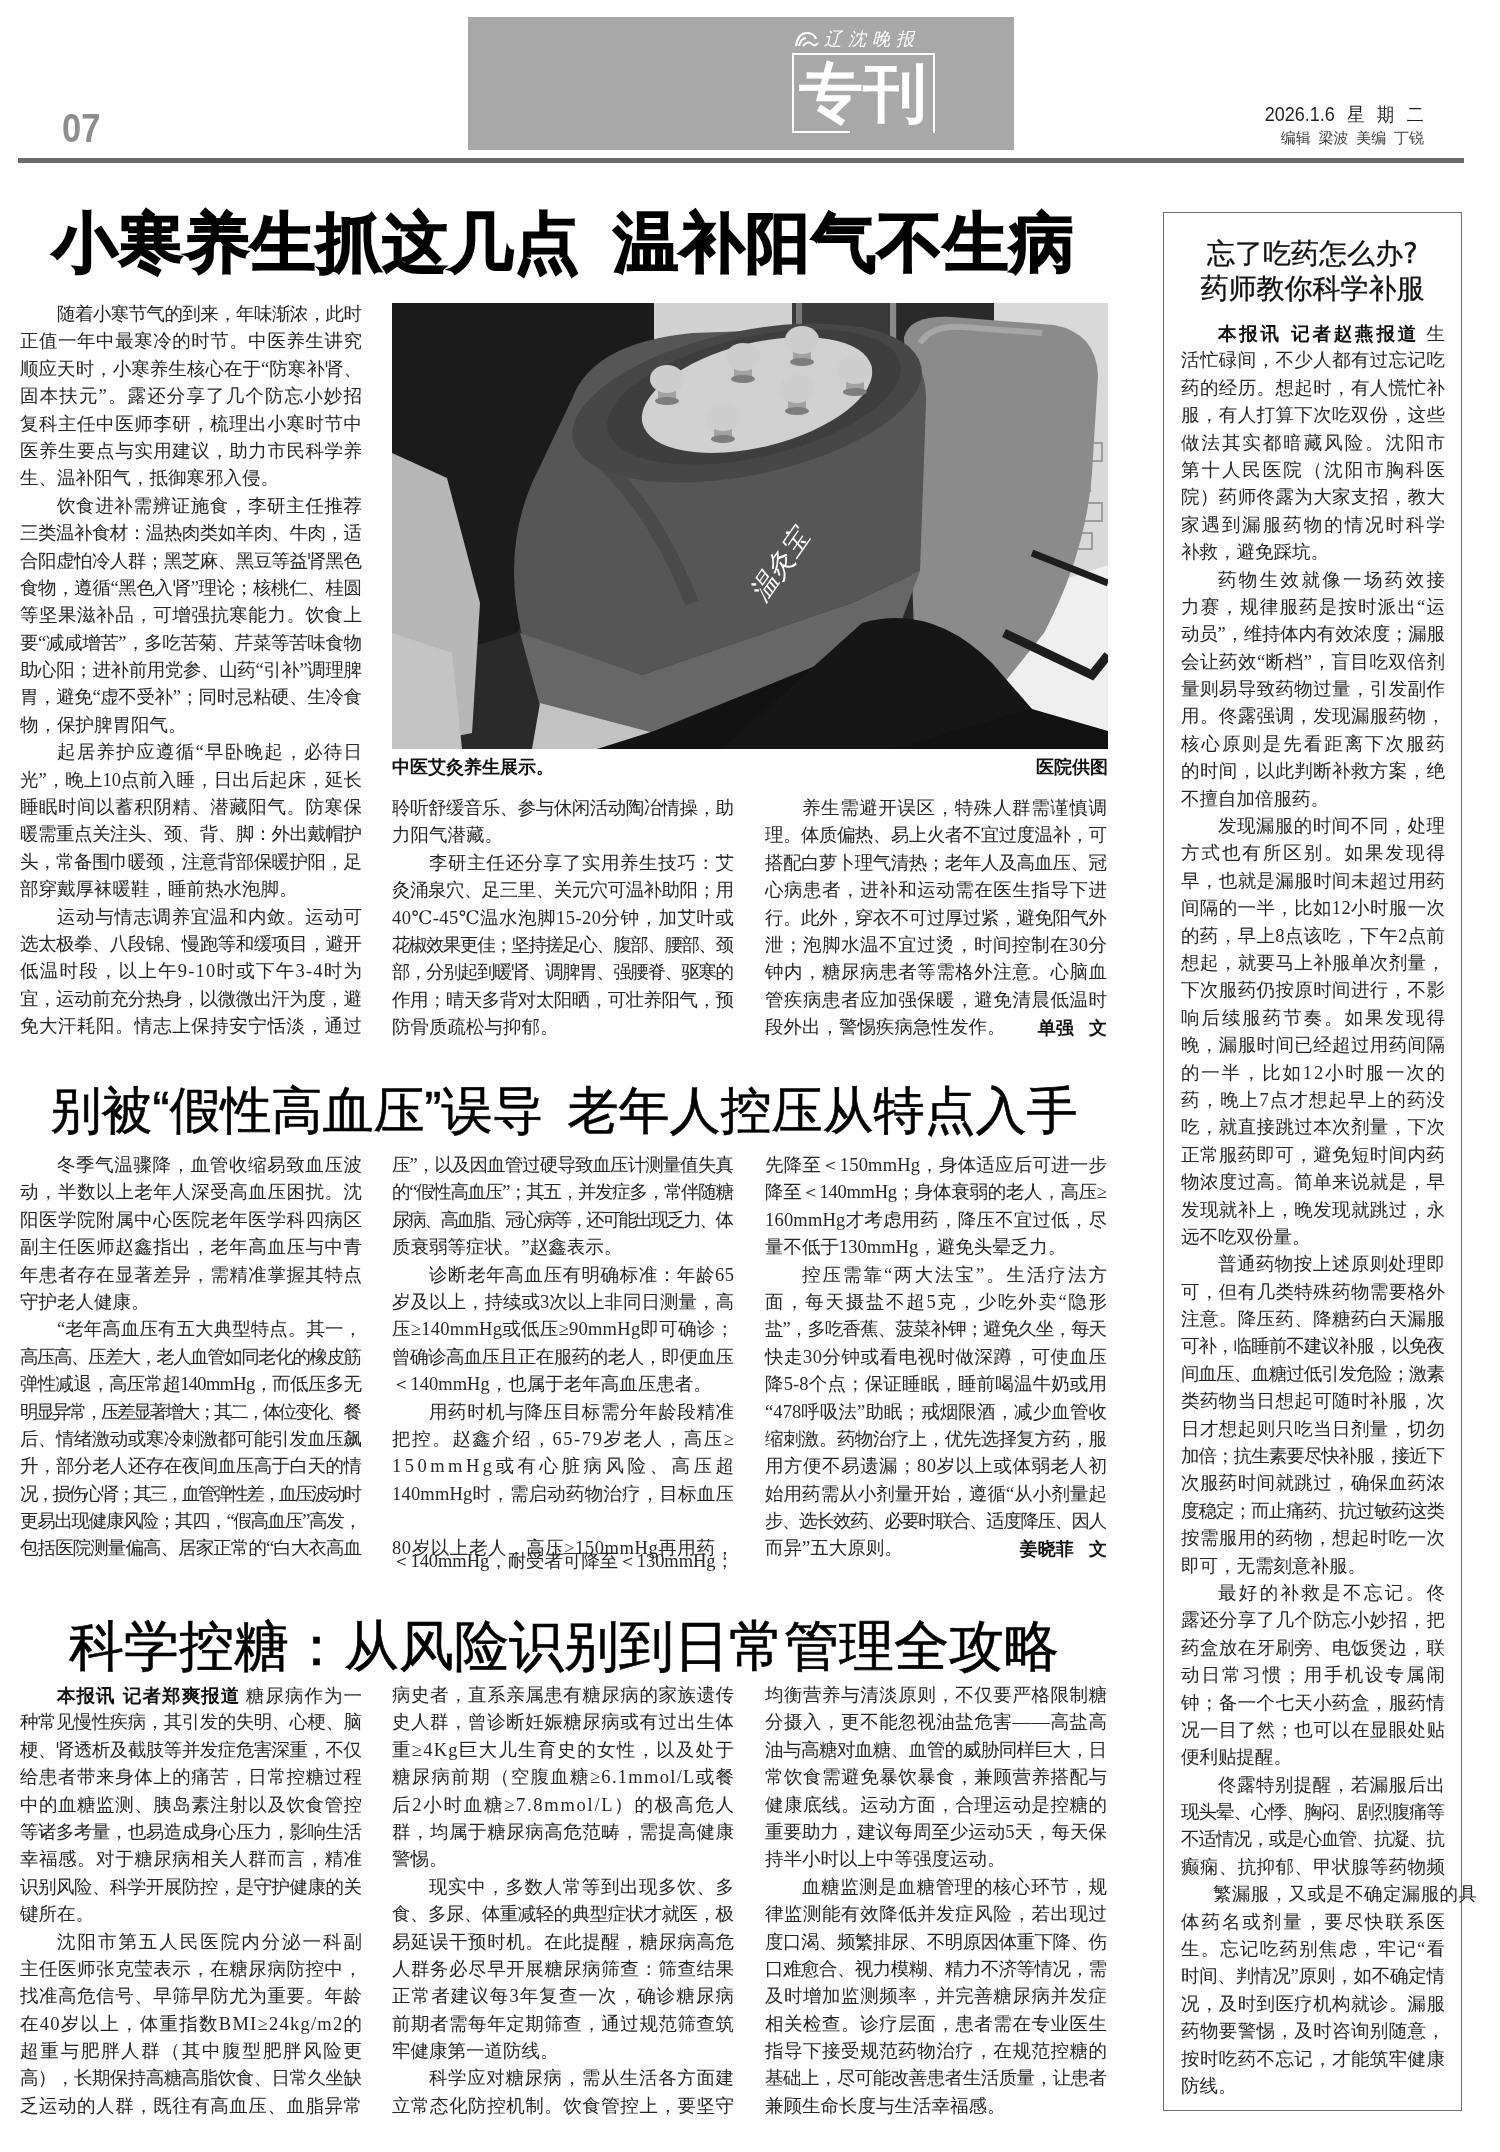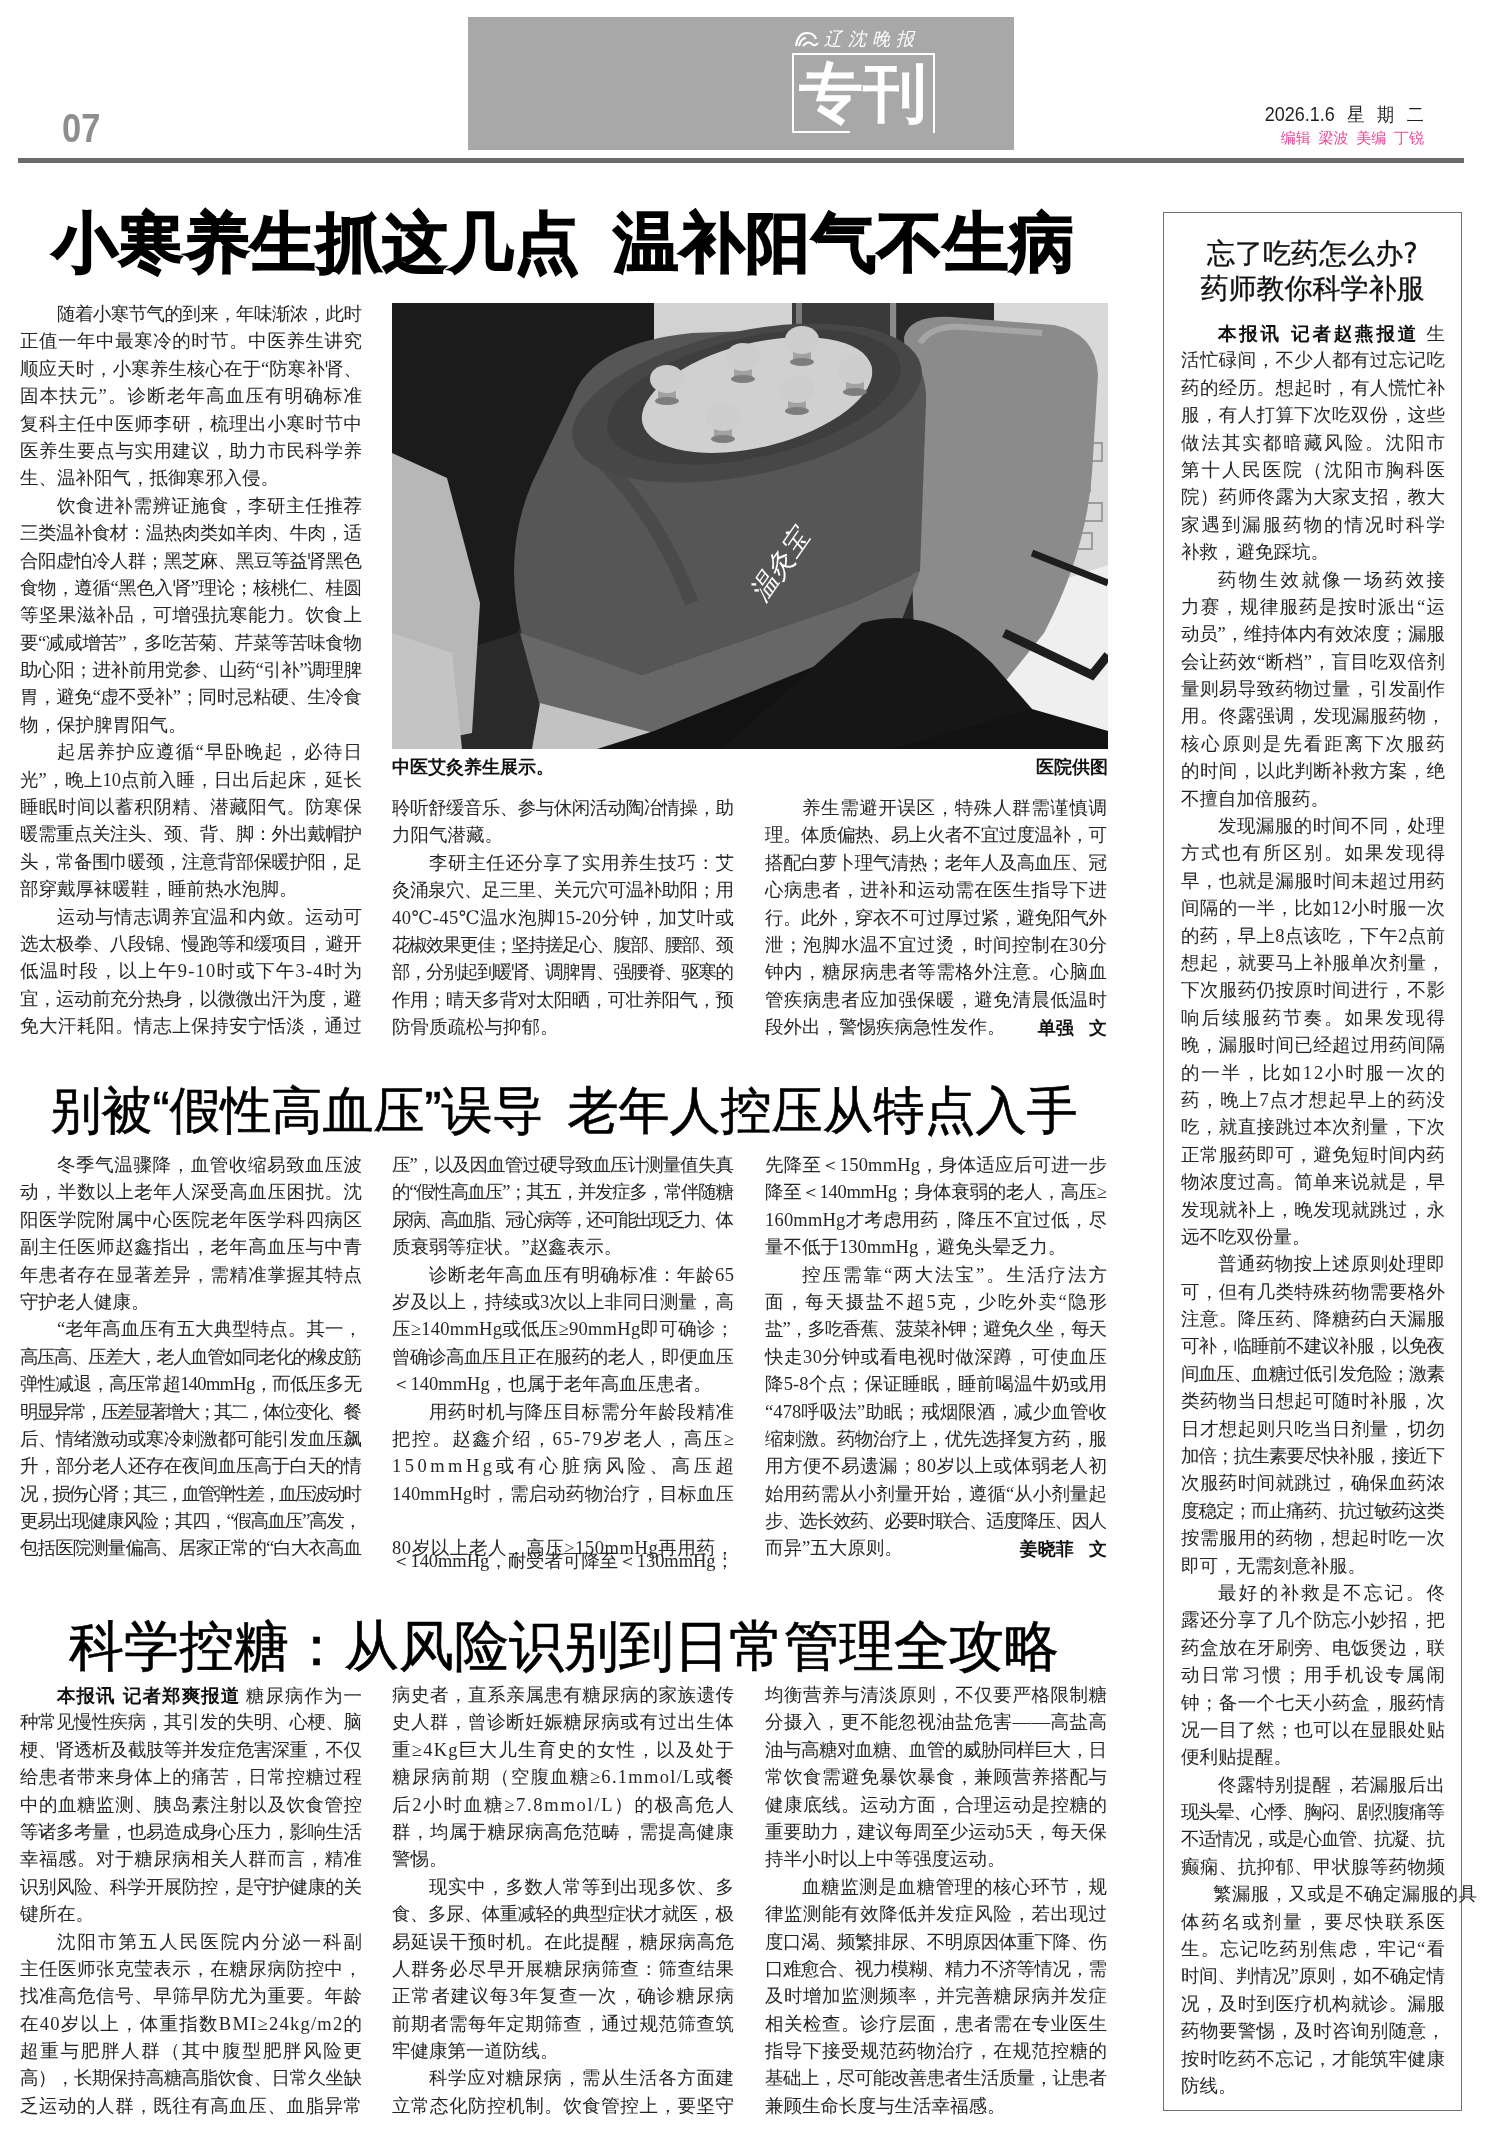--- a/index.html
+++ b/index.html
@@ -17,21 +17,21 @@
   .mh-logo-text { font-family: "DejaVu Serif", serif; font-style: italic; font-size: 18px; letter-spacing: 6px; white-space: nowrap; }
   .mh-frame { position: absolute; left: 324px; top: 36px; width: 143px; height: 80px;
               border: 2px solid #fff; border-bottom: none; }
   .mh-frame-bottom { position: absolute; left: 324px; top: 114px; width: 58px; height: 2px; background: #fff; }
   .mh-sub { position: absolute; left: 331px; top: 44px; font-family: "DejaVu Serif", serif; font-weight: bold;
             font-size: 64px; line-height: 1; color: #fff; letter-spacing: 0px; white-space: nowrap; }
   .date-line { right: 76px; top: 104px; font-family: "Liberation Sans", sans-serif; font-size: 20px; line-height: 1;
                color: #1e1e1e; white-space: nowrap; transform: scaleX(0.9); transform-origin: right top; }
   .date-line .wk { margin-left: 14px; word-spacing: 8px; font-family: "DejaVu Sans", sans-serif; font-size: 19px; }
   .editors { right: 76px; top: 131px; font-family: "DejaVu Sans", sans-serif; font-size: 15px; line-height: 1;
-             color: #ec4899; white-space: nowrap; word-spacing: 3px; }
+             color: #404040; white-space: nowrap; word-spacing: 3px; }
   .top-rule { left: 18px; top: 158px; width: 1446px; height: 5px; background: #6b6b6b; }
 
   
   .headline { left: 20px; width: 1088px; text-align: center; white-space: nowrap; color: #000;
               font-family: "Liberation Sans", "DejaVu Sans", sans-serif; }
   .h1 { top: 207px; height: 72px; line-height: 72px; font-size: 65px; font-weight: bold;
         -webkit-text-stroke: 1.6px #000; word-spacing: 14px; letter-spacing: 1px; }
   .h2 { top: 1081px; height: 60px; line-height: 60px; font-size: 51px; font-weight: normal;
         -webkit-text-stroke: 0.6px #000; word-spacing: 10px; }
   .h3 { top: 1614px; height: 64px; line-height: 64px; font-size: 55px; font-weight: normal;
@@ -83,21 +83,21 @@
 </div>
 <div class="abs editors">编辑 梁波 美编 丁锐</div>
 <div class="abs top-rule"></div>
 
 <div class="abs headline h1">小寒养生抓这几点 温补阳气不生病</div>
 
 <div class="col" style="left:20px; top:301px;">
     <div class="line start"><span class="inner" style="letter-spacing: -0.59375px;"><span>随着小寒节气的到来，年味渐浓，此时</span></span></div>
     <div class="line"><span class="inner" style="letter-spacing: 0.529412px;"><span>正值一年中最寒冷的时节。中医养生讲究</span></span></div>
     <div class="line"><span class="inner" style="letter-spacing: 0.0434028px;"><span>顺应天时，小寒养生核心在于“防寒补肾、</span></span></div>
-    <div class="line"><span class="inner" style="letter-spacing: 1.13419px;"><span>固本扶元”。诊断老年高血压有明确标准</span></span></div>
+    <div class="line"><span class="inner" style="letter-spacing: 1.13419px;"><span>固本扶元”。露还分享了几个防忘小妙招</span></span></div>
     <div class="line"><span class="inner" style="letter-spacing: 0.529412px;"><span>复科主任中医师李研，梳理出小寒时节中</span></span></div>
     <div class="line"><span class="inner" style="letter-spacing: 0.529412px;"><span>医养生要点与实用建议，助力市民科学养</span></span></div>
     <div class="line end"><span class="inner"><span>生、温补阳气，抵御寒邪入侵。</span></span></div>
     <div class="line start"><span class="inner" style="letter-spacing: 0.6px;"><span>饮食进补需辨证施食，李研主任推荐</span></span></div>
     <div class="line"><span class="inner" style="letter-spacing: -0.527778px;"><span>三类温补食材：温热肉类如羊肉、牛肉，适</span></span></div>
     <div class="line"><span class="inner" style="letter-spacing: -0.527778px;"><span>合阳虚怕冷人群；黑芝麻、黑豆等益肾黑色</span></span></div>
     <div class="line"><span class="inner" style="letter-spacing: -0.391447px;"><span>食物，遵循“黑色入肾”理论；核桃仁、桂圆</span></span></div>
     <div class="line"><span class="inner" style="letter-spacing: 0.529412px;"><span>等坚果滋补品，可增强抗寒能力。饮食上</span></span></div>
     <div class="line"><span class="inner" style="letter-spacing: -0.391447px;"><span>要“减咸增苦”，多吃苦菊、芹菜等苦味食物</span></span></div>
     <div class="line"><span class="inner" style="letter-spacing: -0.391447px;"><span>助心阳；进补前用党参、山药“引补”调理脾</span></span></div>

